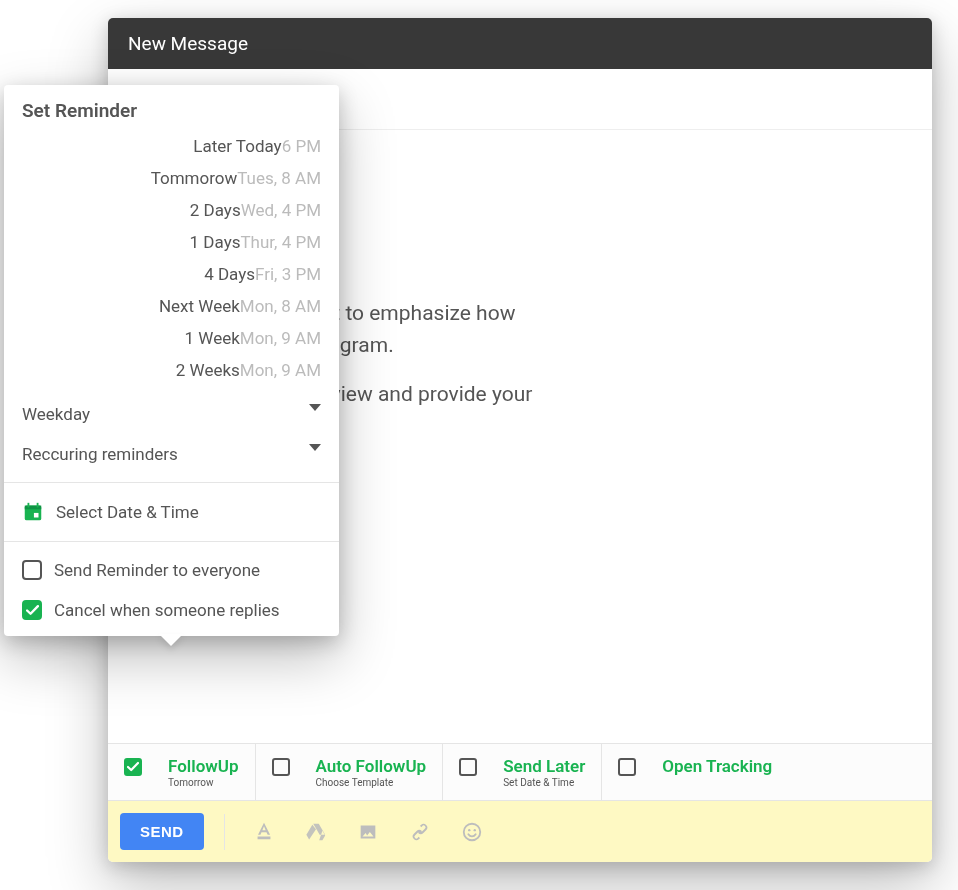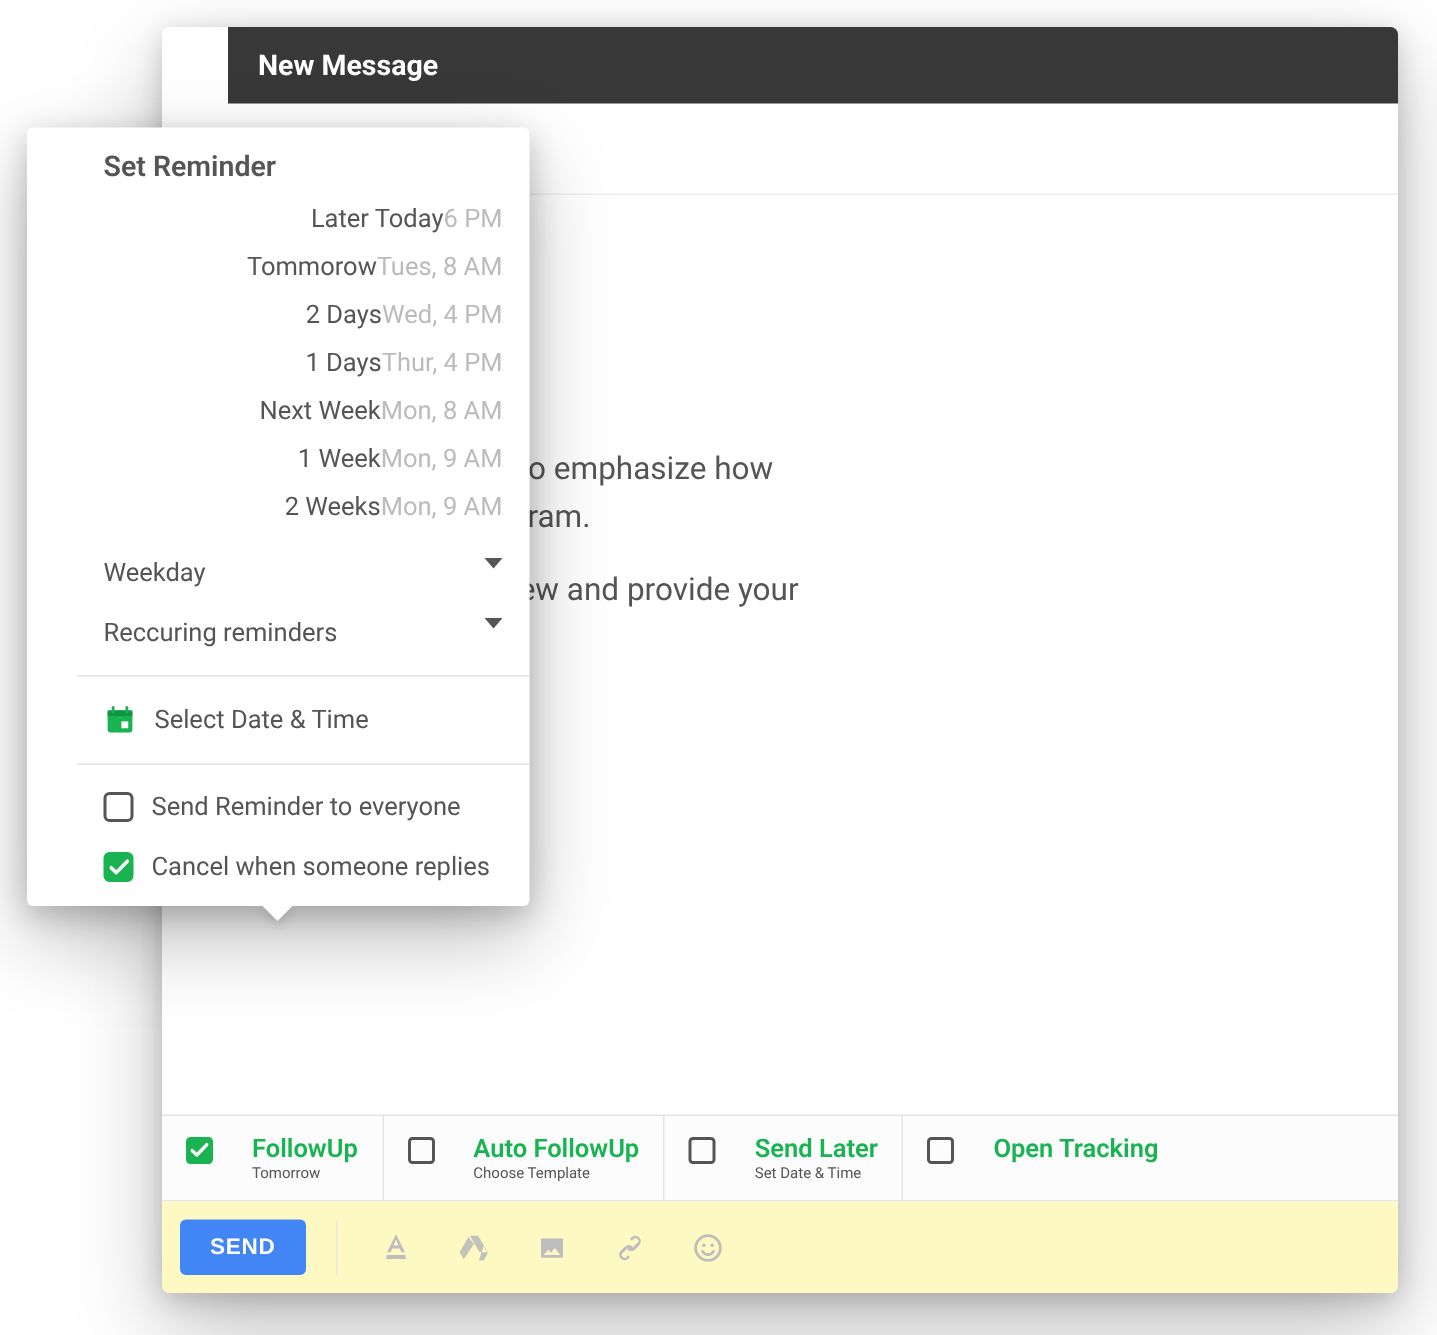--- a/index.html
+++ b/index.html
@@ -22,22 +22,21 @@
     box-shadow: 0 24px 60px rgba(0,0,0,0.25), 0 4px 18px rgba(0,0,0,0.18);
     overflow: hidden;
     display: flex;
     flex-direction: column;
   }
   .titlebar {
     background: #383838;
     color: #fff;
     padding: 14px 20px;
     font-size: 19px;
-    font-weight: 700;
-    margin-left: 44px;
+    font-weight: 400;
   }
   .to-row {
     padding: 18px 22px;
     font-size: 21px;
     color: #555;
     border-bottom: 1px solid #eee;
   }
   .body-content {
     flex: 1;
     padding: 18px 22px;
@@ -96,27 +95,26 @@
     width: 22px; height: 22px; color: #bdbdbd; cursor: pointer;
     display: inline-flex; align-items: center; justify-content: center;
     margin: 0 8px;
   }
   .tb-icon svg { width: 22px; height: 22px; }
 
   
   .popover {
     position: absolute;
     top: 85px;
-    left: 18px;
+    left: 4px;
     width: 335px;
     background: #fff;
     border-radius: 4px;
     box-shadow: 0 22px 55px rgba(0,0,0,0.25), 0 6px 20px rgba(0,0,0,0.2);
     z-index: 10;
-    padding-left: 33px;
   }
   .popover::after {
     content: "";
     position: absolute;
     bottom: -10px;
     left: 155px;
     width: 0; height: 0;
     border-left: 12px solid transparent;
     border-right: 12px solid transparent;
     border-top: 12px solid #fff;
@@ -277,20 +275,24 @@
       </div>
       <div class="preset-row">
         <span>2 Days</span>
         <span class="time">Wed, 4 PM</span>
       </div>
       <div class="preset-row">
         <span>1 Days</span>
         <span class="time">Thur, 4 PM</span>
       </div>
       <div class="preset-row">
+        <span>4 Days</span>
+        <span class="time">Fri, 3 PM</span>
+      </div>
+      <div class="preset-row">
         <span>Next Week</span>
         <span class="time">Mon, 8 AM</span>
       </div>
       <div class="preset-row">
         <span>1 Week</span>
         <span class="time">Mon, 9 AM</span>
       </div>
       <div class="preset-row">
         <span>2 Weeks</span>
         <span class="time">Mon, 9 AM</span>

